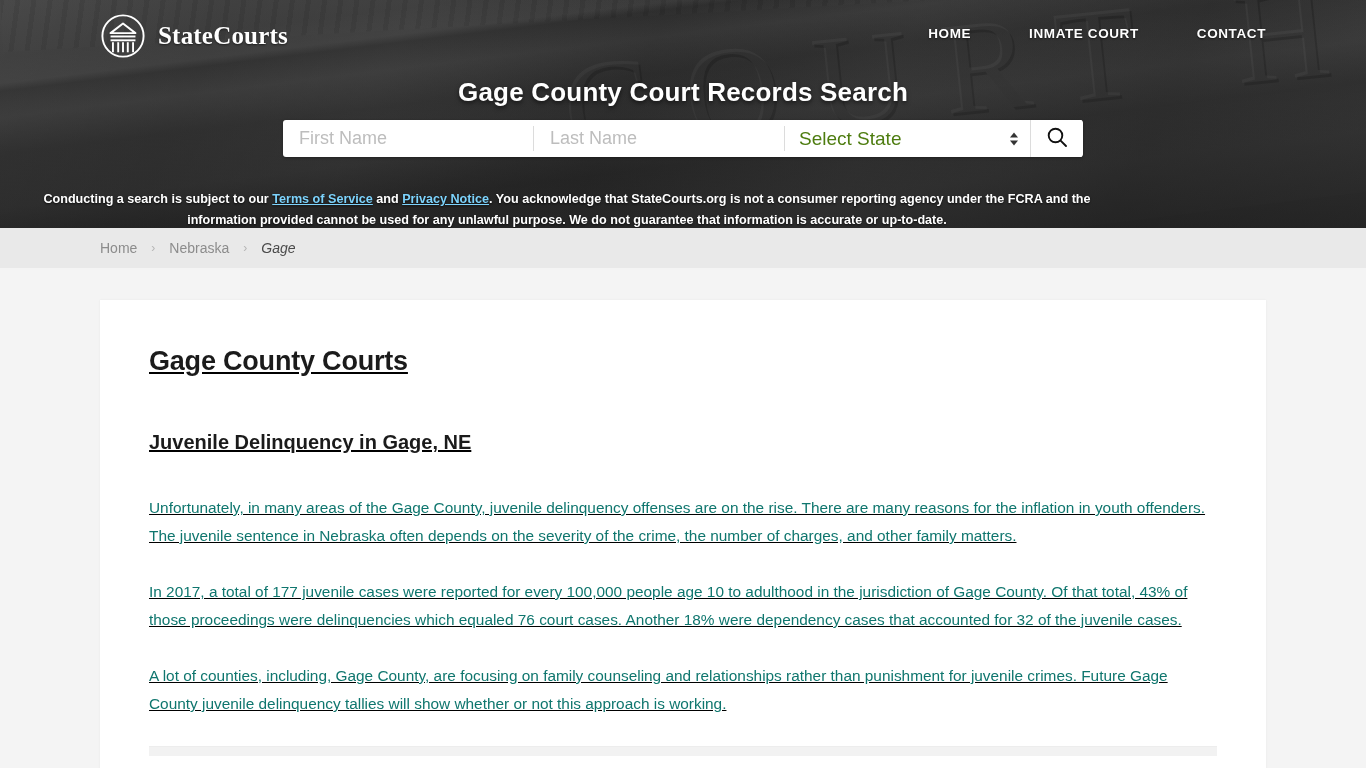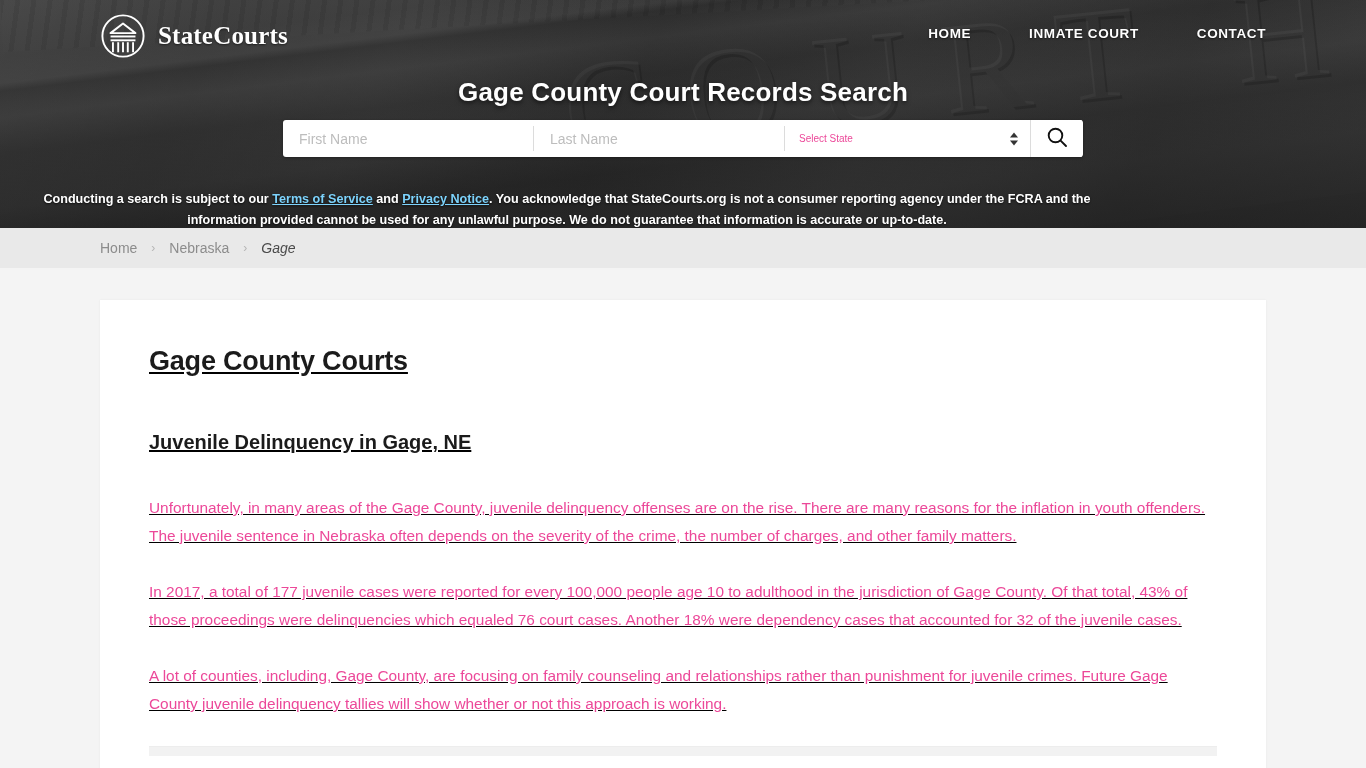--- a/index.html
+++ b/index.html
@@ -118,41 +118,41 @@
     background: #ffffff;
     border-radius: 3px;
     display: flex; align-items: stretch;
     box-shadow: 0 1px 3px rgba(0,0,0,0.35);
     overflow: hidden;
   }
   .searchbar input[type=text] {
     border: 0; outline: 0;
     height: 100%;
     padding: 0 16px;
-    font-size: 14px;
+    font-size: 18px;
     color: #333;
     background: transparent;
     font-family: "Liberation Sans", sans-serif;
   }
   .searchbar input::placeholder { color: #bdbdbd; }
   .f-first { width: 250px; }
   .f-last  { width: 250px; }
   .divider { width: 1px; background: #dcdcdc; margin: 6px 0; }
   .state-wrap {
     position: relative;
     width: 245px;
     display: flex; align-items: center;
   }
   .state-wrap select {
     appearance: none; -webkit-appearance: none;
     border: 0; outline: 0;
     width: 100%; height: 100%;
     padding: 0 30px 0 14px;
-    font-size: 10px;
-    color: #ec4899;
+    font-size: 19px;
+    color: #4d7c0f;
     background: transparent;
     font-family: "Liberation Sans", sans-serif;
     cursor: pointer;
   }
   .spin {
     position: absolute; right: 12px; top: 50%;
     transform: translateY(-50%);
     pointer-events: none;
     display: flex; flex-direction: column; gap: 3px;
   }
@@ -217,21 +217,21 @@
   .h2 {
     margin: 0 0 40px 0;
     font-size: 20px;
     font-weight: bold;
     color: #1b1b1b;
   }
   .body-p {
     margin: 0 0 28px 0;
     font-size: 15.4px;
     line-height: 28px;
-    color: #ec4899;
+    color: #0f766e;
   }
   .stub-bar {
     height: 10px;
     background: #f2f2f2;
     border-top: 1px solid #ededed;
     margin-top: 6px;
   }
 </style>
 </head>
 <body>

